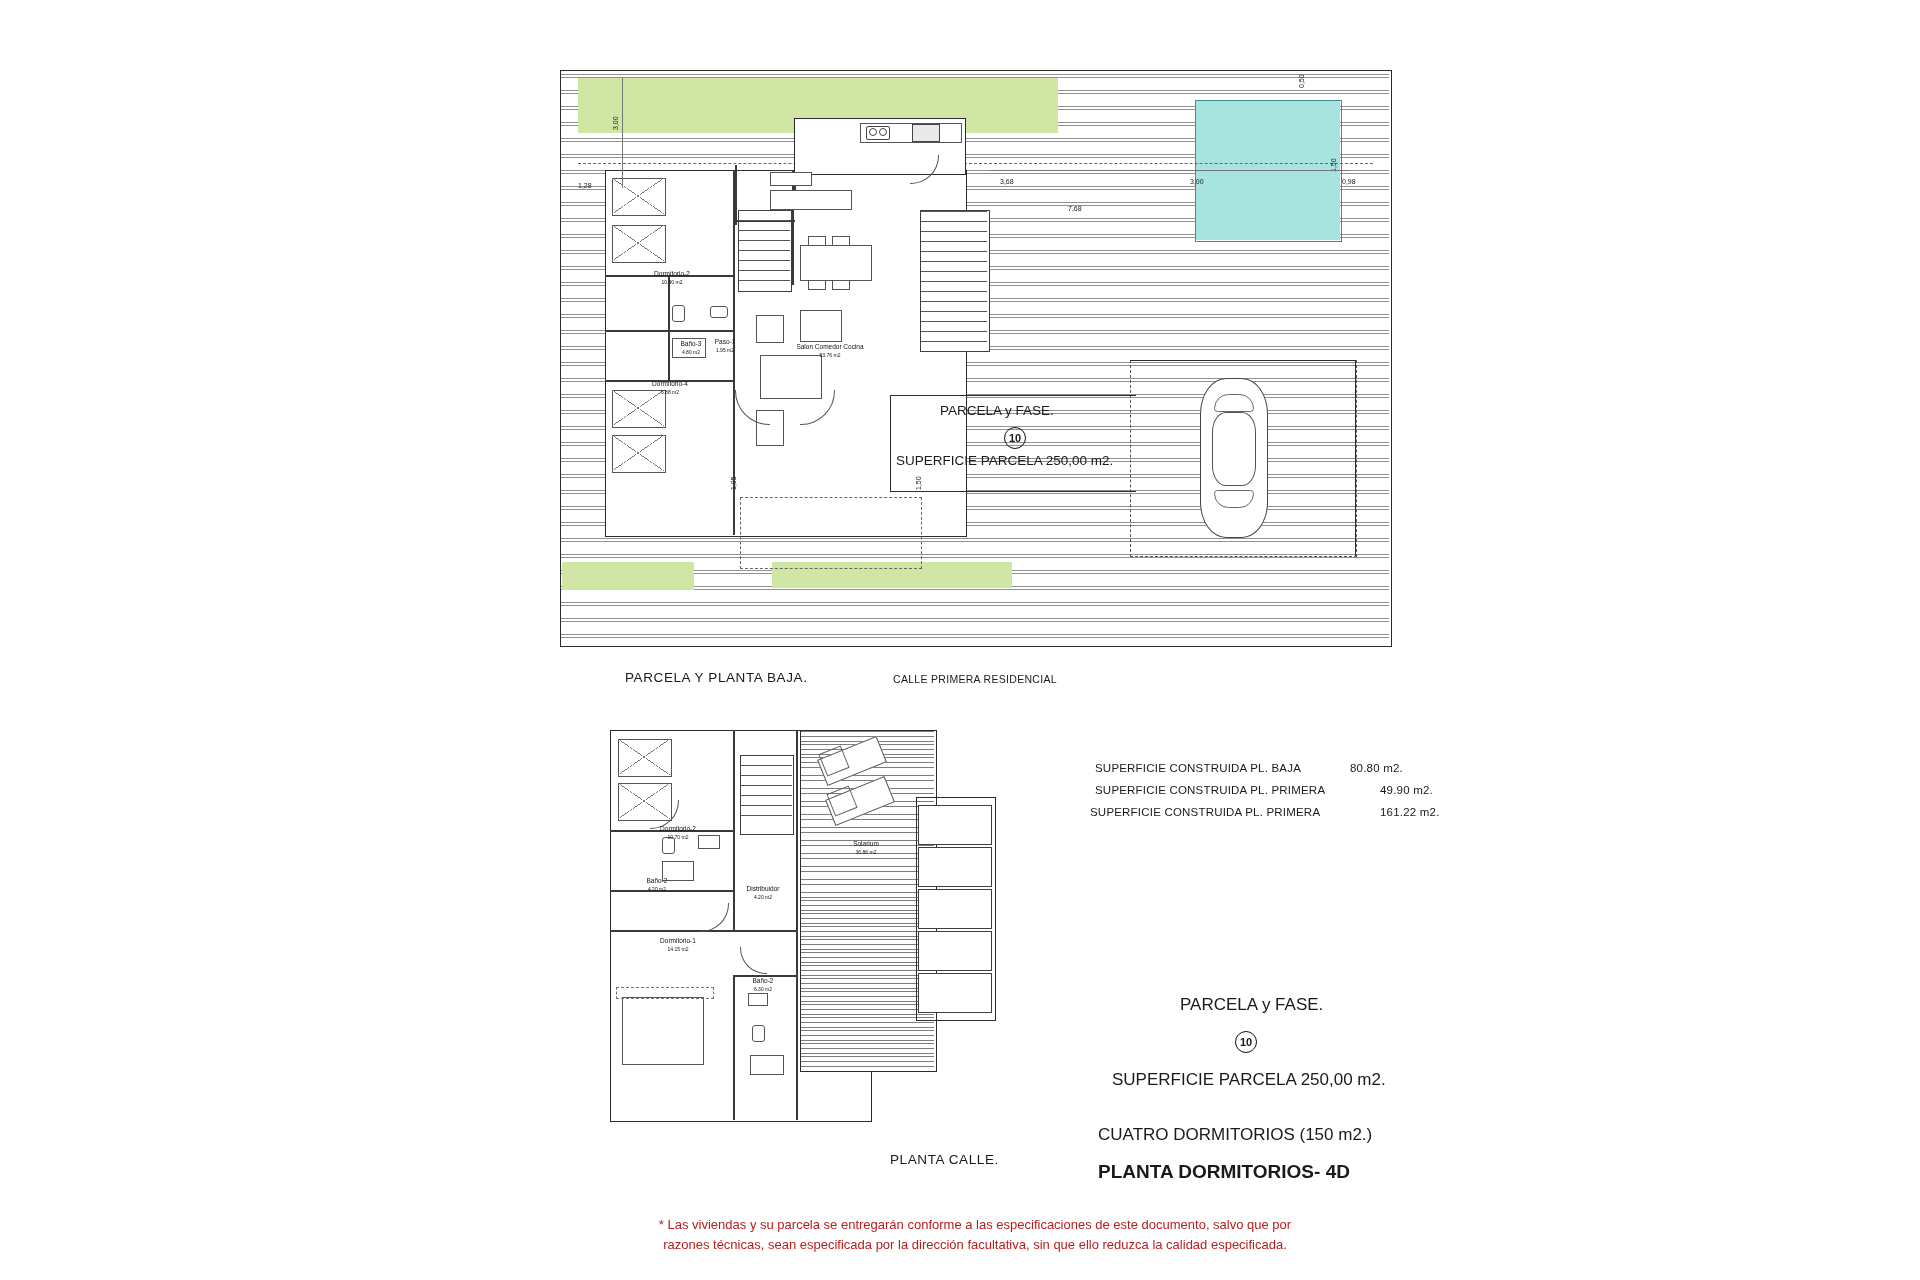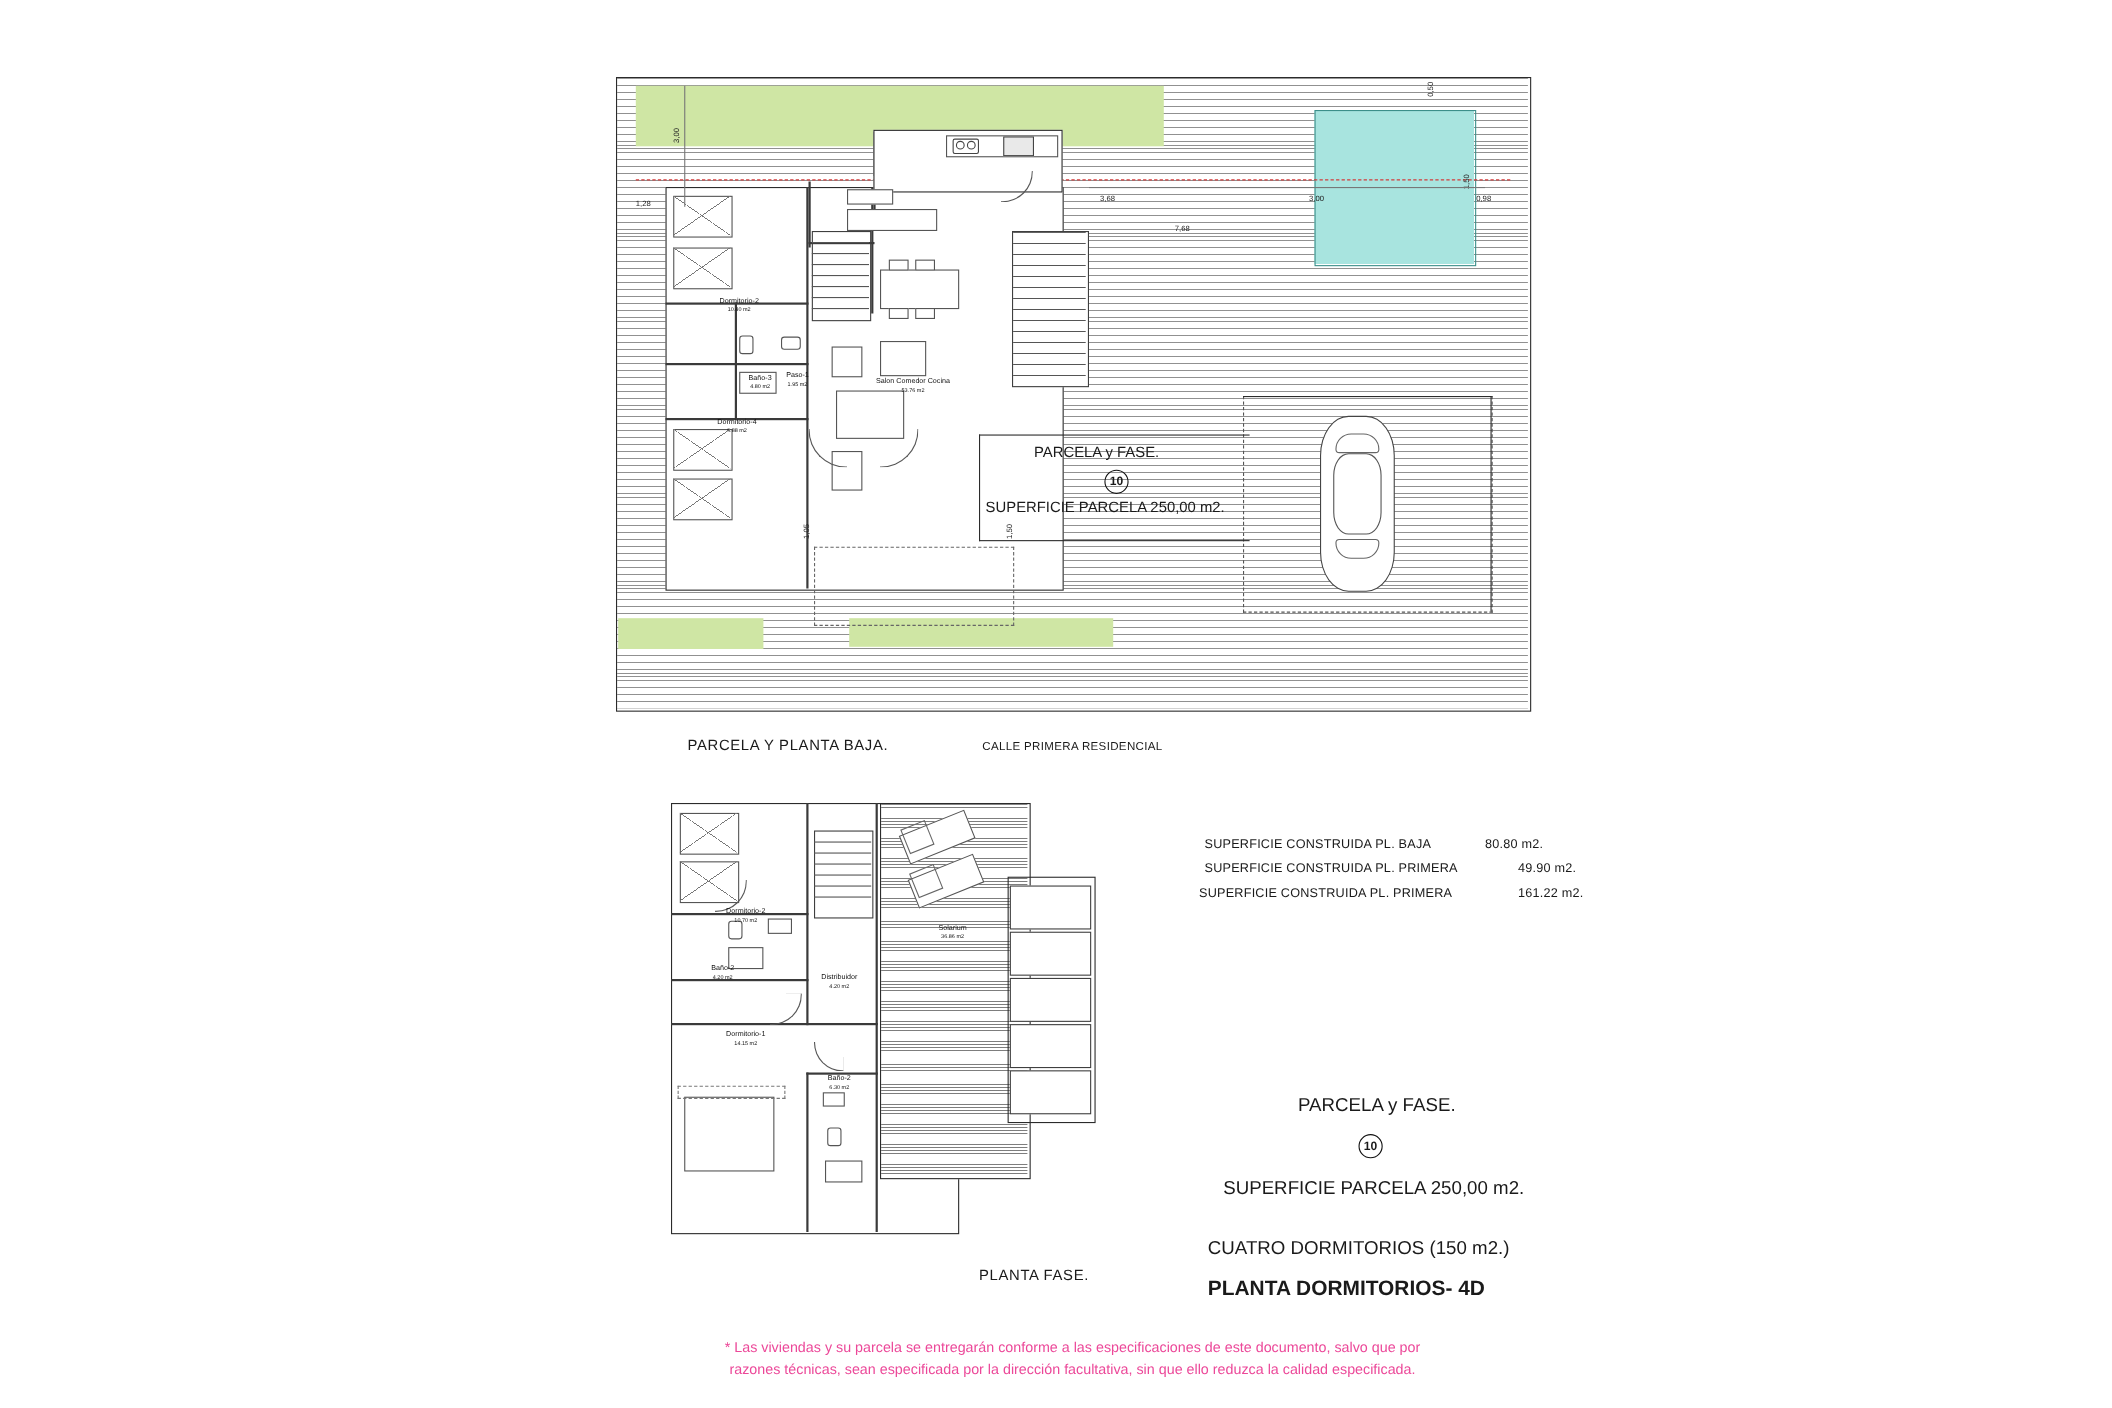--- a/index.html
+++ b/index.html
@@ -31,21 +31,21 @@
   .furn{border:0.8px solid #555;background:#ffffff;}
   .furn-r{border:0.8px solid #555;background:#ffffff;border-radius:3px;}
 
   
   .t-small{font-size:11.5px;letter-spacing:.2px;margin-left:12px;}
   .t-mid{font-size:13.5px;}
   .t-big{font-size:17px;}
   .t-bigger{font-size:19px;font-weight:bold;}
   .caption{font-size:13.5px;letter-spacing:.6px;}
   .caption-sm{font-size:10.5px;letter-spacing:.3px;}
-  .redtext{color:#ec4899;font-size:13px;text-align:center;line-height:1.5;}
+  .redtext{color:#b91c1c;font-size:13px;text-align:center;line-height:1.5;}
 
   .circle-num{
     width:20px;height:20px;border:1.4px solid #111;border-radius:50%;
     display:flex;align-items:center;justify-content:center;font-size:11px;font-weight:bold;
   }
 
   .vtext{transform:rotate(-90deg);transform-origin:left top;}
 </style>
 </head>
 <body>
@@ -260,21 +260,21 @@
     <div class="lbl room" style="left:134px;top:252px;width:58px;">
       <span>Baño-2</span><br>
       <span class="tiny2">6.30  m2</span>
     </div>
     <div class="lbl room" style="left:230px;top:115px;width:72px;">
       <span>Solarium</span><br>
       <span class="tiny2">36.86  m2</span>
     </div>
   </div>
 
-  <div class="lbl caption" style="left:890px;top:1152px;">PLANTA FASE.</div>
+  <div class="lbl caption" style="left:890px;top:1152px;">PLANTA CALLE.</div>
 
   <div class="abs" style="left:1083px;top:762px;width:420px;">
     <div class="abs t-small" style="left:0;top:0;">SUPERFICIE CONSTRUIDA PL. BAJA</div>
     <div class="abs t-small" style="left:255px;top:0;">80.80 m2.</div>
 
     <div class="abs t-small" style="left:0;top:22px;">SUPERFICIE CONSTRUIDA PL. PRIMERA</div>
     <div class="abs t-small" style="left:285px;top:22px;">49.90 m2.</div>
 
     <div class="abs t-small" style="left:-5px;top:44px;">SUPERFICIE CONSTRUIDA PL. PRIMERA</div>
     <div class="abs t-small" style="left:285px;top:44px;">161.22  m2.</div>

